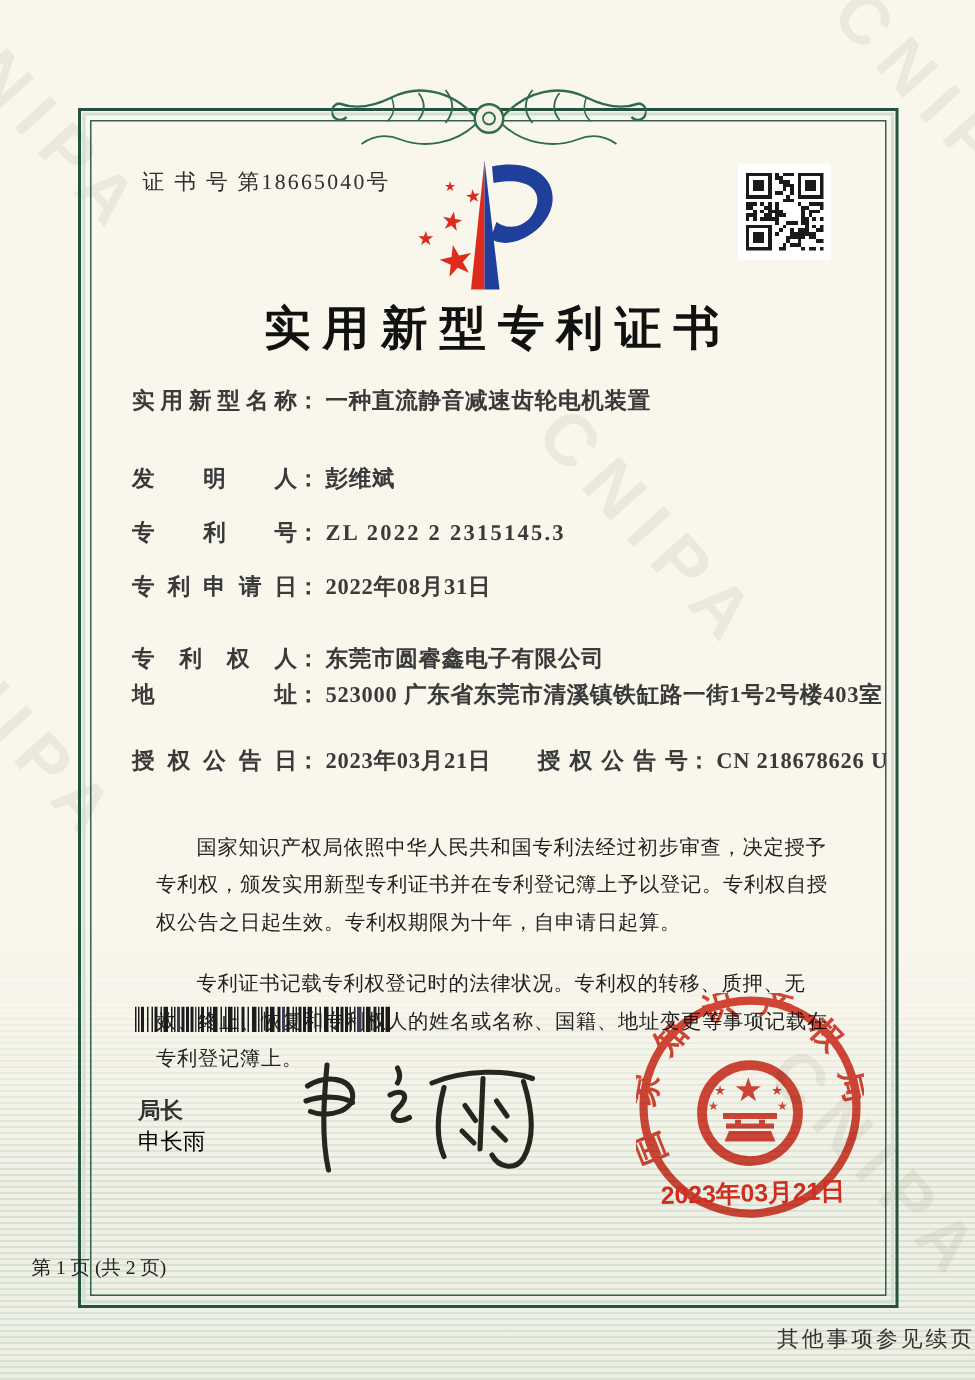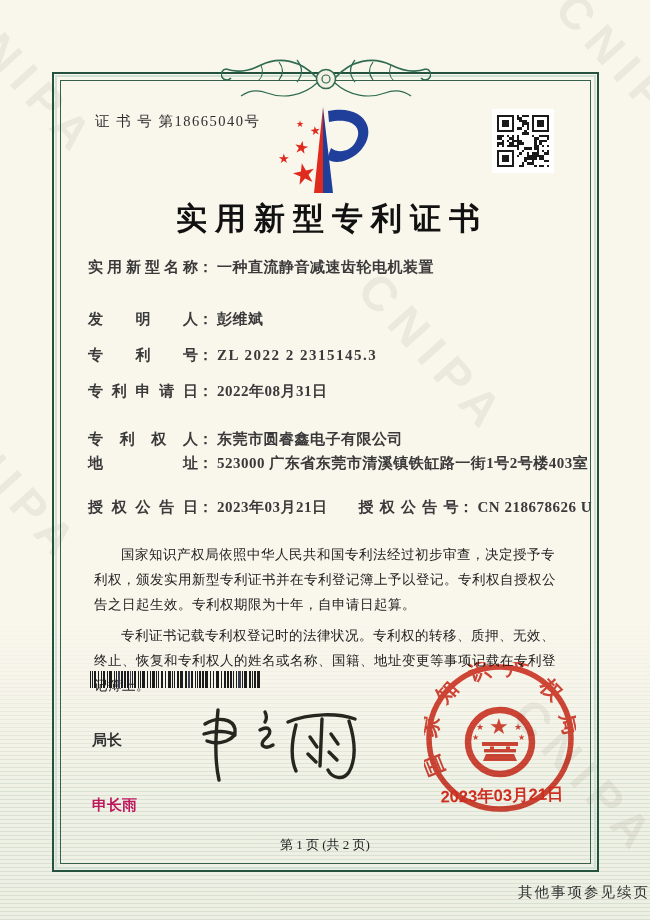--- a/index.html
+++ b/index.html
@@ -38,33 +38,33 @@
   
   .fields{position:absolute;left:88px;top:258px;width:482px;font-size:15px;font-weight:bold;color:#3a3a3a;}
   .frow{position:absolute;left:0;white-space:nowrap;}
   .flabel{display:inline-block;width:110px;text-align:justify;text-align-last:justify;vertical-align:bottom;}
   .fcolon{display:inline-block;margin:0 4px 0 0;}
   .fval{letter-spacing:0.5px;}
   .fpair2{margin-left:31px;}
   .flabel2{display:inline-block;width:100px;text-align:justify;text-align-last:justify;vertical-align:bottom;}
   
   .legal{position:absolute;left:88px;top:536px;width:480px;font-size:13.5px;line-height:25px;color:#222;}
-  .legal p{margin:6px;text-indent:2em;letter-spacing:0.5px;}
+  .legal p{margin:16px;text-indent:2em;letter-spacing:0.5px;}
   
   .barcode{position:absolute;left:90px;top:671px;}
   .officer-title{position:absolute;left:92px;top:731px;font-size:15px;font-weight:bold;color:#333;
     font-family:"Liberation Sans","DejaVu Sans",sans-serif;}
-  .officer-name{position:absolute;left:92px;top:796px;font-size:15px;font-weight:bold;color:#be185d;
+  .officer-name{position:absolute;left:92px;top:752px;font-size:15px;font-weight:normal;color:#000000;
     font-family:"Liberation Sans","DejaVu Sans",sans-serif;}
   .signature{position:absolute;left:188px;top:700px;}
   .seal{position:absolute;left:424px;top:662px;opacity:0.93;mix-blend-mode:multiply;}
   .seal-date{position:absolute;left:432px;top:785px;width:140px;text-align:center;
     color:#cf2d20;font-size:16.5px;font-weight:bold;transform:rotate(-1.5deg);
     font-family:"Liberation Sans","DejaVu Sans",sans-serif;}
-  .page-no{position:absolute;left:0;right:0;top:836px;text-align:center;font-size:13px;color:#222;}
+  .page-no{position:absolute;left:0;right:0;top:836px;text-align:left;font-size:13px;color:#222;padding-left:21px;}
   .cont-note{position:absolute;left:0;right:0;top:883px;text-align:right;font-size:14.5px;color:#333;letter-spacing:2px;padding-left:44px;}
 </style>
 </head>
 <body>
 
 <div class="page">
 
   <div class="texture"></div>
 
   <span class="wm" style="left:-18px;top:-10px;">CNIPA</span>

